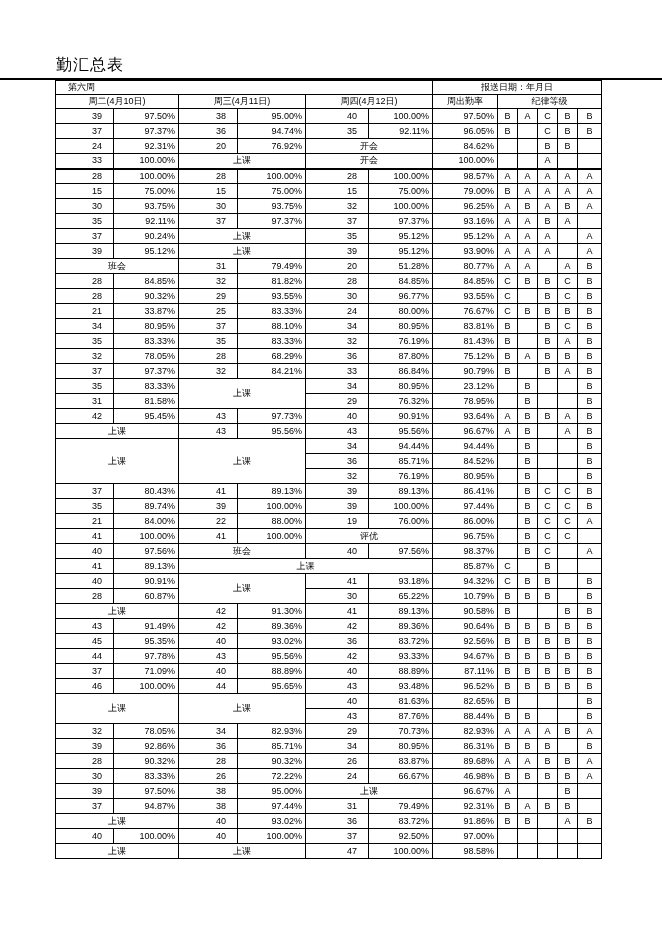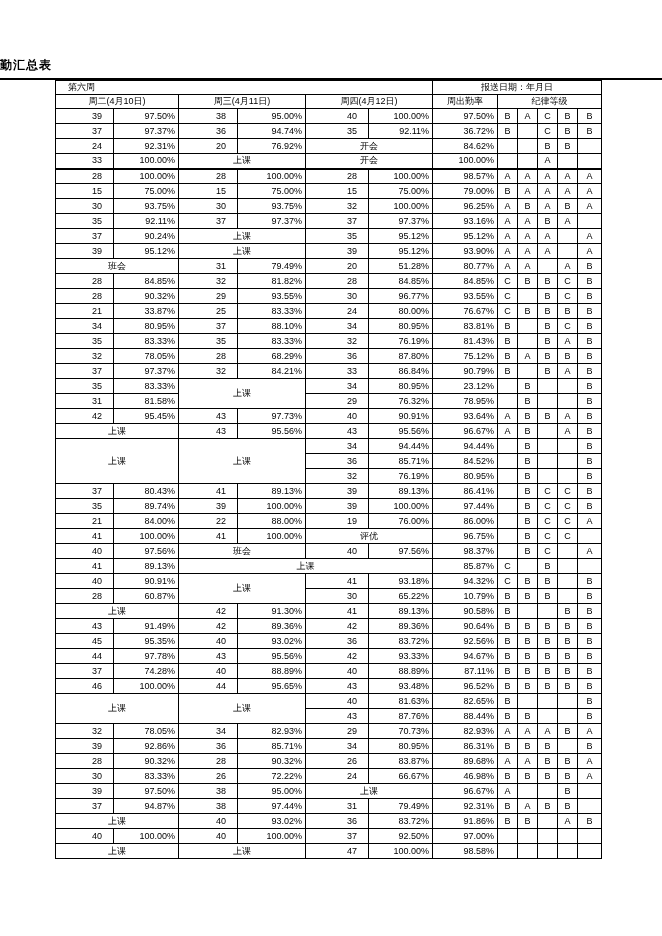--- a/index.html
+++ b/index.html
@@ -1,20 +1,20 @@
 <!DOCTYPE html>
 <html><head>
 <meta charset="utf-8">
 <style>
   * { margin:0; padding:0; box-sizing:border-box; }
   html,body { background:#e8e8e8; }
   body { width:662px; height:936px; font-family:"Liberation Sans","DejaVu Sans",sans-serif; position:relative; }
   .page { position:absolute; left:0; top:0; width:662px; height:936px; background:#ffffff; overflow:hidden; }
   .title-row { position:absolute; top:53px; left:0; width:662px; height:27px; border-bottom:2px solid #000; display:flex; align-items:center; }
-  .title { font-size:12px; font-weight:bold; letter-spacing:1px; color:#000; }
+  .title { margin-left:56px; font-size:16px; font-weight:normal; letter-spacing:1px; color:#000; }
   table.grid { position:absolute; top:80px; left:55px; width:546px; border-collapse:collapse; table-layout:fixed; }
   .grid th, .grid td {
     border:1px solid #000; font-size:9px; line-height:1; color:#000;
     padding:0 2px; overflow:hidden; white-space:nowrap; font-weight:normal;
   }
   .grid thead tr { height:14px; }
   .grid thead th { text-align:center; }
   .grid thead th.left { text-align:left; padding-left:12px;margin-top:28px; }
   .grid tbody tr { height:15px; }
   td.num { text-align:right; padding-right:11px; }
@@ -72,21 +72,21 @@
           <td class="txt">B</td>
           <td class="txt">B</td>
         </tr>
         <tr>
           <td class="num">37</td>
           <td class="pct">97.37%</td>
           <td class="num">36</td>
           <td class="pct">94.74%</td>
           <td class="num">35</td>
           <td class="pct">92.11%</td>
-          <td class="pct">36.72%</td>
+          <td class="pct">96.05%</td>
           <td class="txt">B</td>
           <td class="txt"></td>
           <td class="txt">C</td>
           <td class="txt">B</td>
           <td class="txt">B</td>
         </tr>
         <tr>
           <td class="num">24</td>
           <td class="pct">92.31%</td>
           <td class="num">20</td>
@@ -542,21 +542,21 @@
           <td class="pct">93.33%</td>
           <td class="pct">94.67%</td>
           <td class="txt">B</td>
           <td class="txt">B</td>
           <td class="txt">B</td>
           <td class="txt">B</td>
           <td class="txt">B</td>
         </tr>
         <tr>
           <td class="num">37</td>
-          <td class="pct">74.28%</td>
+          <td class="pct">71.09%</td>
           <td class="num">40</td>
           <td class="pct">88.89%</td>
           <td class="num">40</td>
           <td class="pct">88.89%</td>
           <td class="pct">87.11%</td>
           <td class="txt">B</td>
           <td class="txt">B</td>
           <td class="txt">B</td>
           <td class="txt">B</td>
           <td class="txt">B</td>

